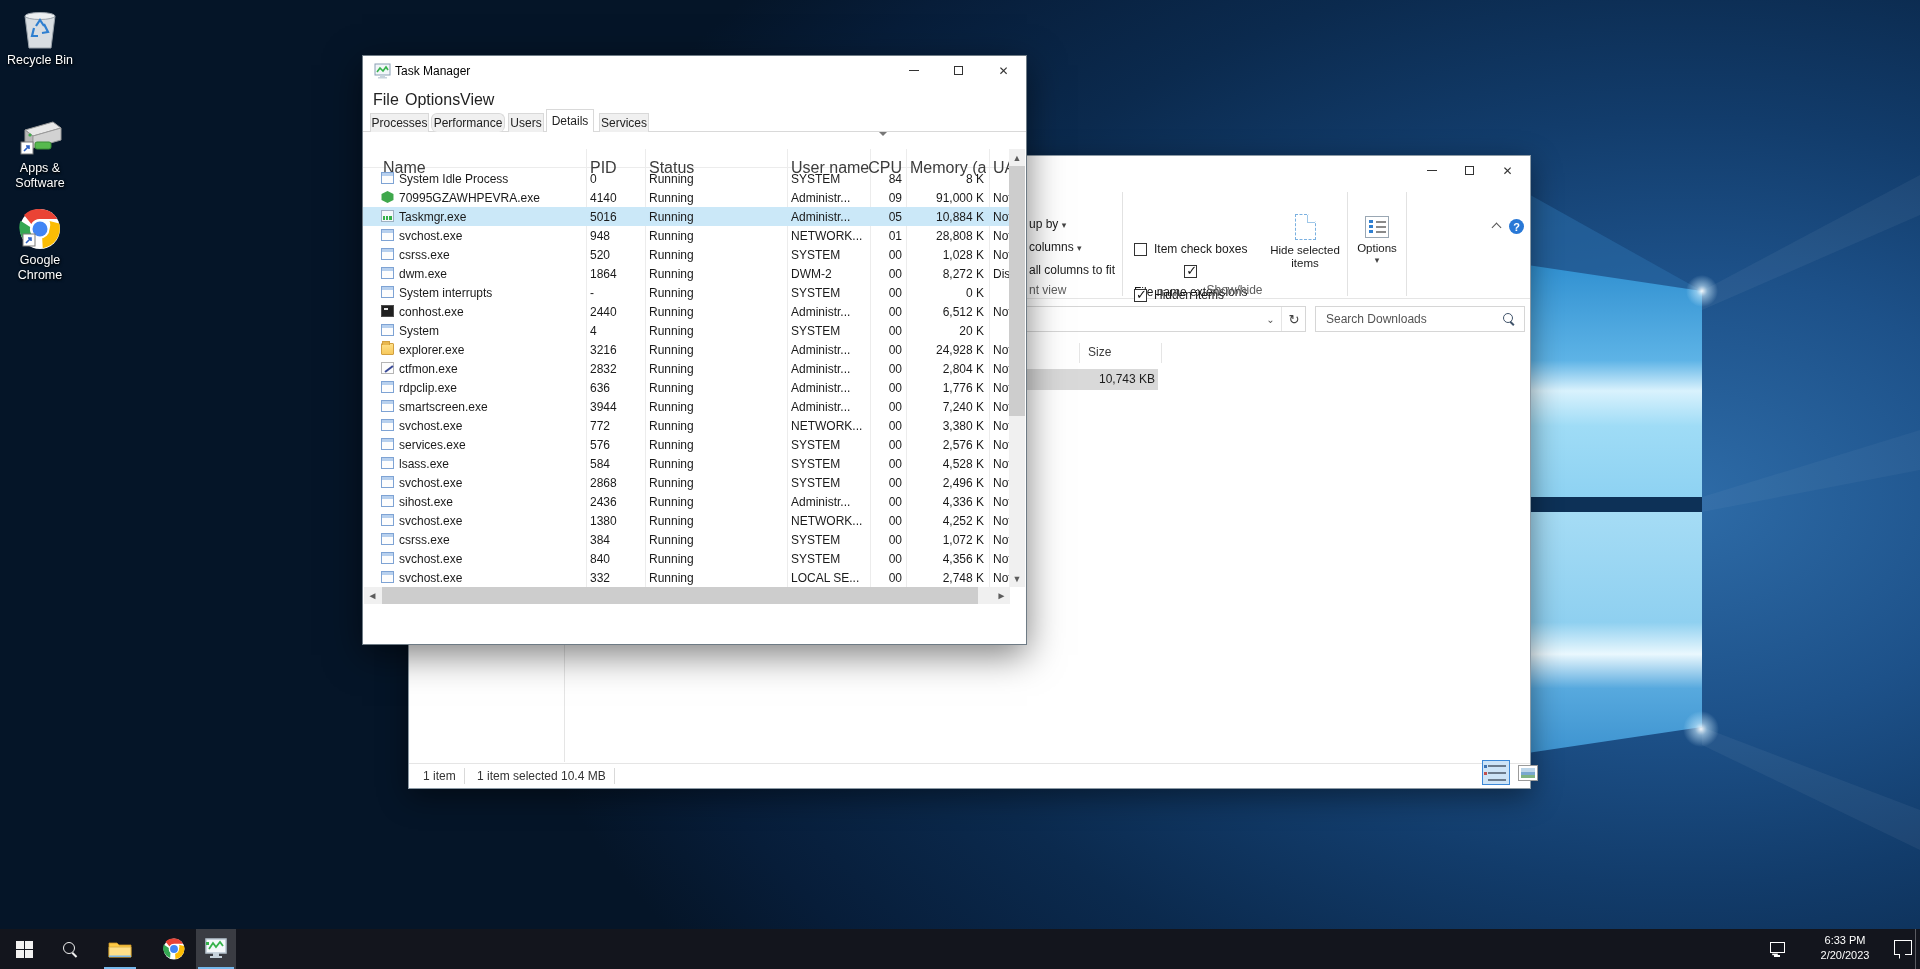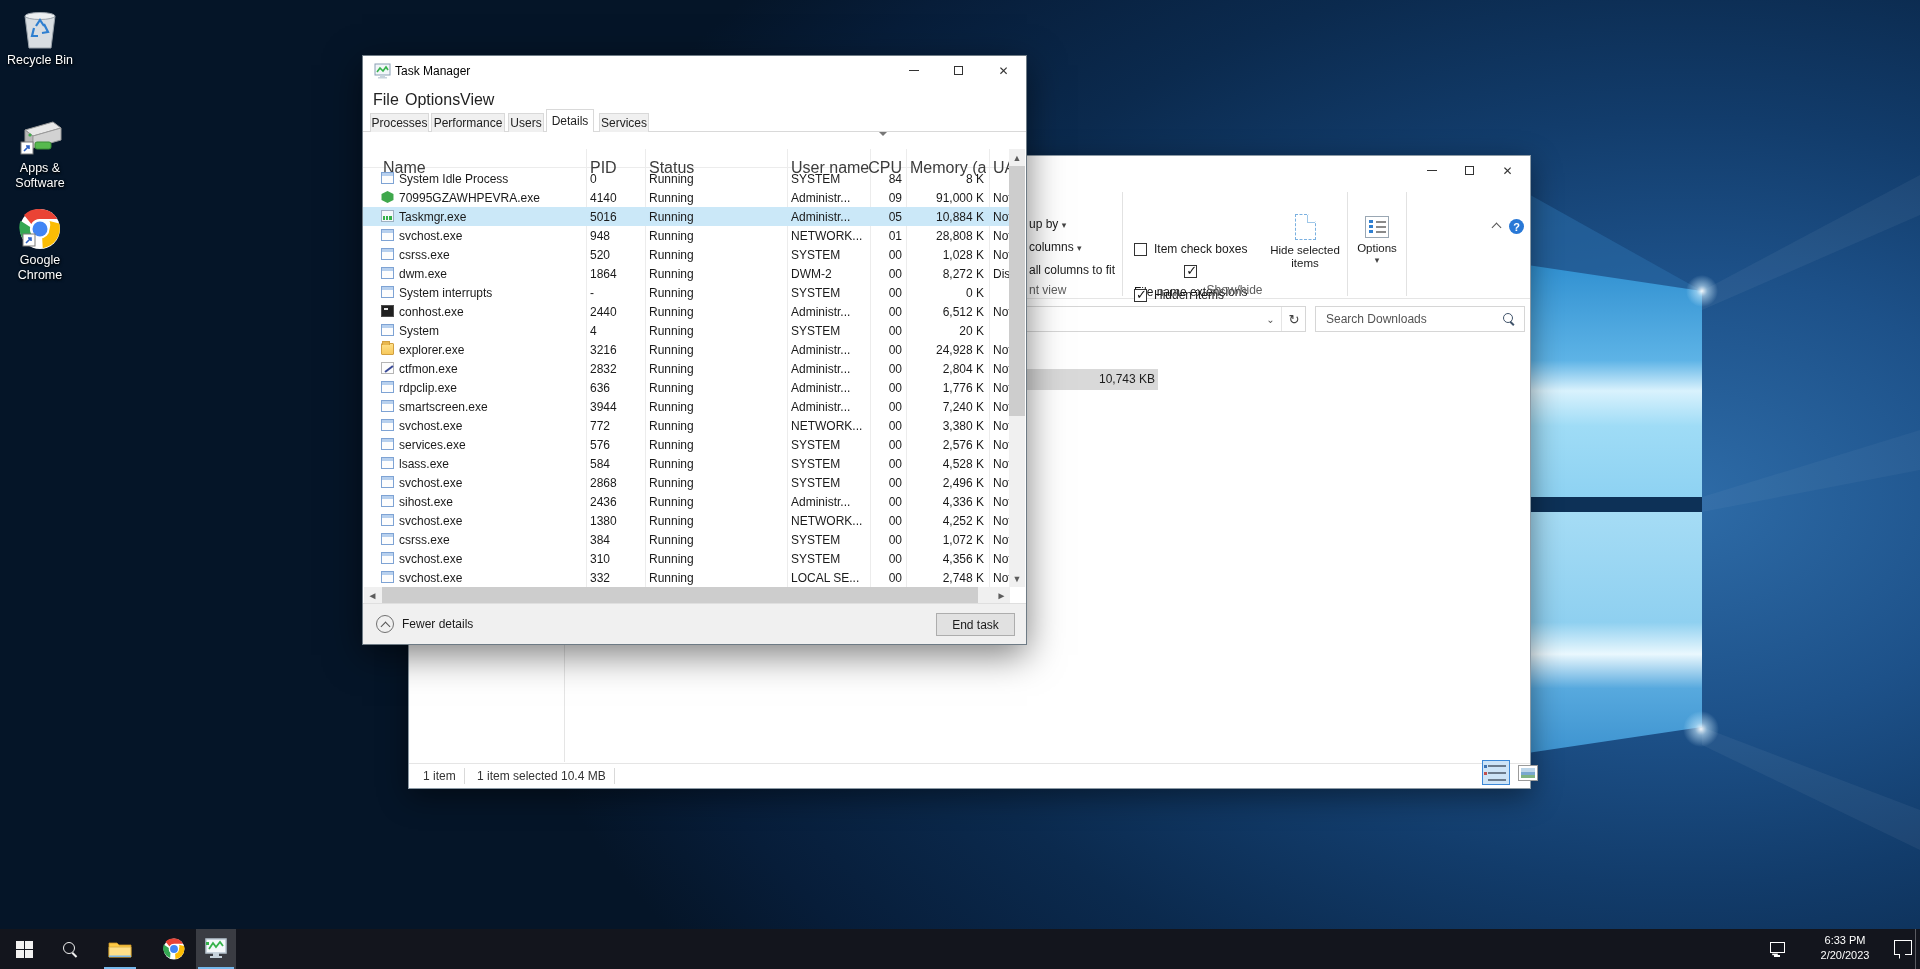--- a/index.html
+++ b/index.html
@@ -280,20 +280,25 @@
 
     <div class="ex-addr">
       <div class="addr-chev">⌄</div>
       <div class="addr-refresh">↻</div>
     </div>
     <div class="ex-search">
       <span class="ph">Search Downloads</span>
       <span class="mag"></span>
     </div>
 
+    <div class="ex-colhead">
+      <div class="ex-colsep" style="left:514px;"></div>
+      <div class="ex-size-label">Size</div>
+      <div class="ex-colsep" style="left:596px;"></div>
+    </div>
 
     <div class="ex-filerow">
       <div class="ex-filesize">10,743 KB</div>
     </div>
 
     <div class="ex-navsep"></div>
 
     <div class="ex-status">
       <span style="position:absolute;left:14px;top:5px;">1 item</span>
       <span class="st-sep" style="left:55px;"></span>
@@ -328,21 +333,21 @@
     </div>
 
     <div class="tm-menubar">
       <span class="tm-menu-item" style="left:6px;">File</span>
       <span class="tm-menu-item" style="left:38px;">Options</span>
       <span class="tm-menu-item" style="left:93px;">View</span>
     </div>
 
     <div class="tm-tabstrip">
       <div class="tm-tab" style="left:7px;width:59px;">Processes</div>
-      <div class="tm-tab" style="left:68px;width:74px;">Performance</div>
+      <div class="tm-tab" style="left:68px;width:74px;border-radius:6px;">Performance</div>
       <div class="tm-tab" style="left:145px;width:36px;">Users</div>
       <div class="tm-tab active" style="left:183px;width:48px;">Details</div>
       <div class="tm-tab" style="left:236px;width:50px;">Services</div>
     </div>
 
     <div class="tm-list">
       <div class="tm-colsep" style="left:223px;"></div>
       <div class="tm-colsep" style="left:282px;"></div>
       <div class="tm-colsep" style="left:424px;"></div>
       <div class="tm-colsep" style="left:507px;"></div>
@@ -558,21 +563,21 @@
     <span class="c c-pid">384</span>
     <span class="c c-status">Running</span>
     <span class="c c-user">SYSTEM</span>
     <span class="c c-cpu">00</span>
     <span class="c c-mem">1,072 K</span>
     <span class="c c-uac">Not...</span>
   </div>
           <div class="tm-row">
     <span class="pi pi-default"></span>
     <span class="c c-name">svchost.exe</span>
-    <span class="c c-pid">310</span>
+    <span class="c c-pid">840</span>
     <span class="c c-status">Running</span>
     <span class="c c-user">SYSTEM</span>
     <span class="c c-cpu">00</span>
     <span class="c c-mem">4,356 K</span>
     <span class="c c-uac">Not...</span>
   </div>
           <div class="tm-row">
     <span class="pi pi-default"></span>
     <span class="c c-name">svchost.exe</span>
     <span class="c c-pid">332</span>
@@ -589,27 +594,20 @@
       <div class="sarrow" style="top:0;">▲</div>
       <div class="vthumb"></div>
       <div class="sarrow" style="bottom:0;">▼</div>
     </div>
     <div class="hscroll">
       <div class="harrow" style="left:0;">◄</div>
       <div class="hthumb"></div>
       <div class="harrow" style="right:0;">►</div>
     </div>
 
-    <div class="tm-footer">
-      <div class="fewer">
-        <span class="circ-up"></span>
-        <span>Fewer details</span>
-      </div>
-      <div class="endtask">End task</div>
-    </div>
   </div>
 
   <div class="taskbar">
     <div class="tb-slot" style="left:4px;">
       <div class="start-logo">
           <span></span>
           <span></span>
           <span></span>
           <span></span>
         </div>

